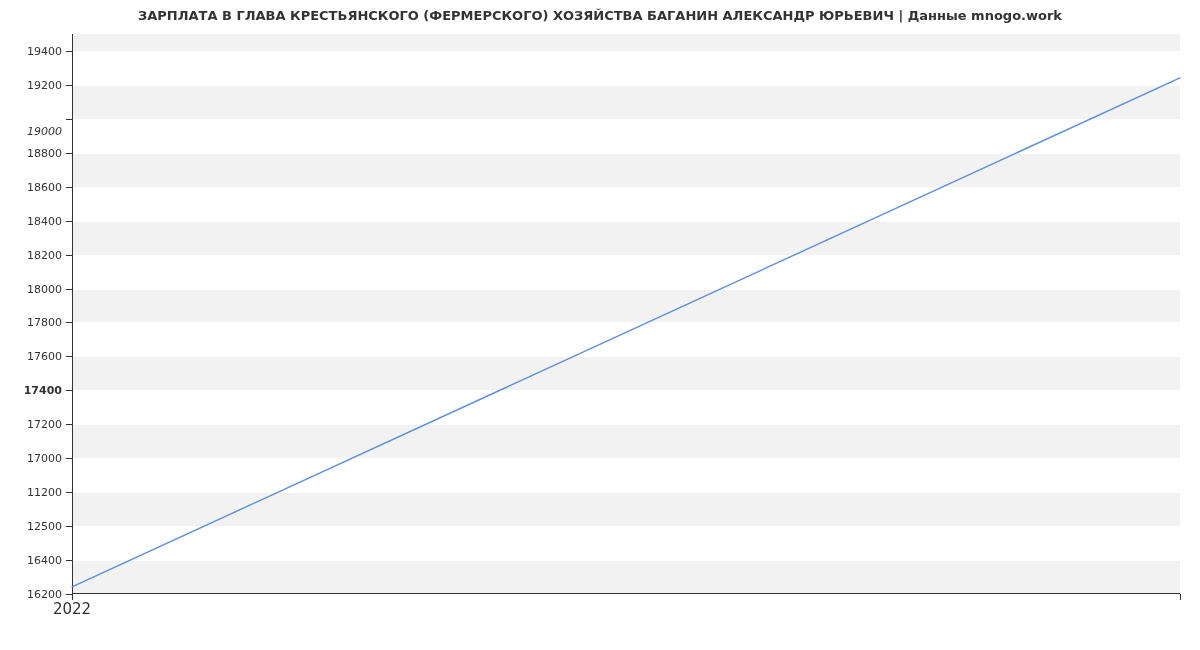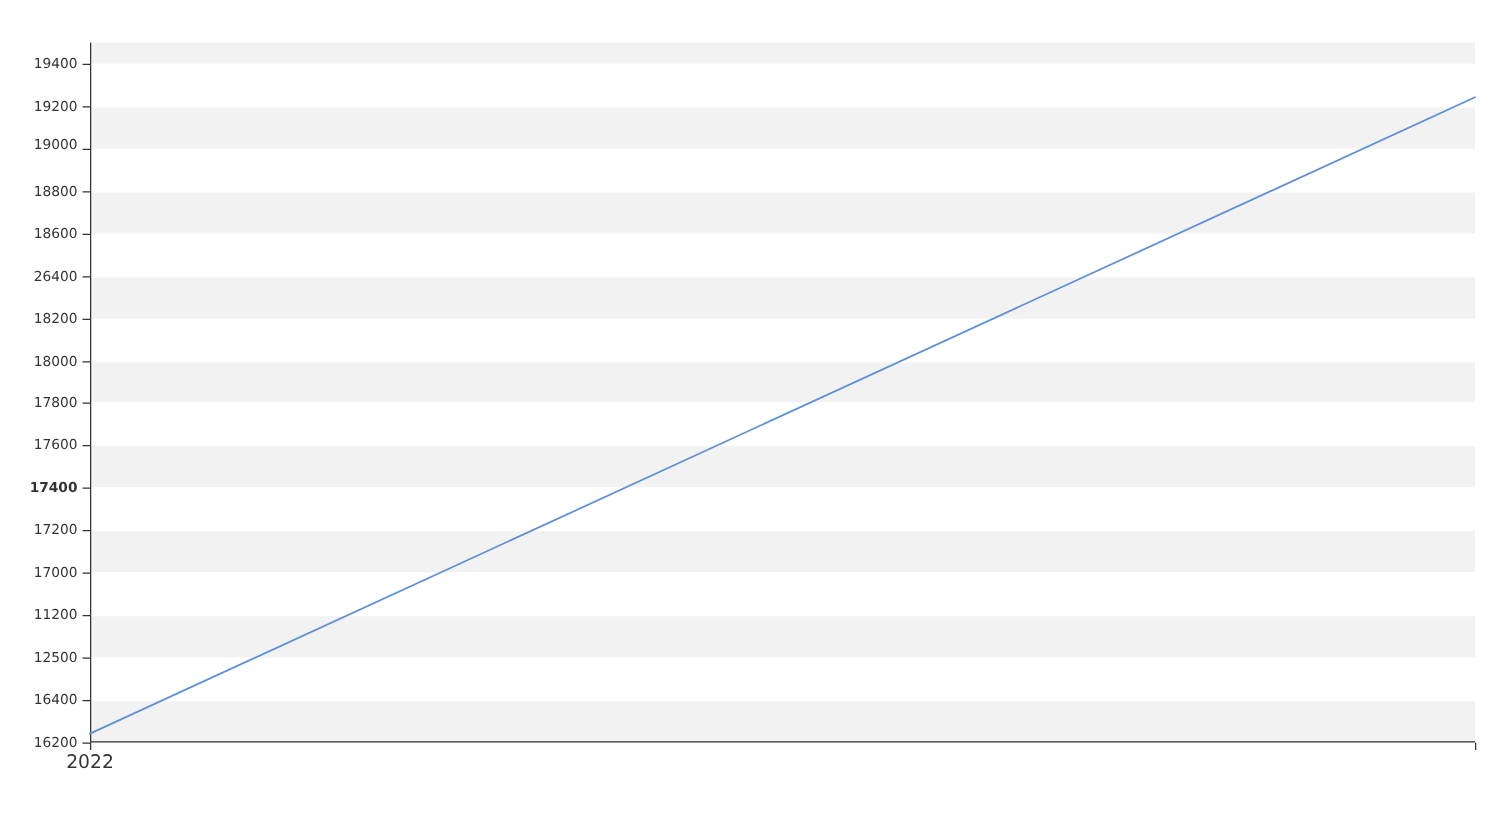--- a/index.html
+++ b/index.html
@@ -107,20 +107,21 @@
     fill: none;
     stroke: #5b8fd6;
     stroke-width: 1.4;
     stroke-linecap: round;
   }
 </style>
 </head>
 <body>
 
 <div class="chart-wrap">
+  <div class="title">ЗАРПЛАТА В ГЛАВА КРЕСТЬЯНСКОГО (ФЕРМЕРСКОГО) ХОЗЯЙСТВА БАГАНИН АЛЕКСАНДР ЮРЬЕВИЧ | Данные mnogo.work</div>
   <div class="plot" id="plot">
       <div class="band" style="top: 0px; height: 16.9697px;"></div>
       <div class="band" style="top: 50.9091px; height: 33.9394px;"></div>
       <div class="grid-line" style="top: 16.9697px;"></div>
       <div class="grid-line" style="top: 50.9091px;"></div>
       <div class="band" style="top: 118.788px; height: 33.9394px;"></div>
       <div class="grid-line" style="top: 84.8485px;"></div>
       <div class="grid-line" style="top: 118.788px;"></div>
       <div class="band" style="top: 186.667px; height: 33.9394px;"></div>
       <div class="grid-line" style="top: 152.727px;"></div>
@@ -161,27 +162,27 @@
       <div class="y-label" style="top: 356.364px; font-weight: bold;">17400</div>
       <div class="y-tick" style="top: 322.424px;"></div>
       <div class="y-label" style="top: 322.424px;">17600</div>
       <div class="y-tick" style="top: 288.485px;"></div>
       <div class="y-label" style="top: 288.485px;">17800</div>
       <div class="y-tick" style="top: 254.545px;"></div>
       <div class="y-label" style="top: 254.545px;">18000</div>
       <div class="y-tick" style="top: 220.606px;"></div>
       <div class="y-label" style="top: 220.606px;">18200</div>
       <div class="y-tick" style="top: 186.667px;"></div>
-      <div class="y-label" style="top: 186.667px;">26400</div>
+      <div class="y-label" style="top: 186.667px;">18400</div>
       <div class="y-tick" style="top: 152.727px;"></div>
       <div class="y-label" style="top: 152.727px;">18600</div>
       <div class="y-tick" style="top: 118.788px;"></div>
       <div class="y-label" style="top: 118.788px;">18800</div>
       <div class="y-tick" style="top: 84.8485px;"></div>
-      <div class="y-label" style="top: 82px;">19000</div>
+      <div class="y-label" style="top: 97px; font-style: italic;">19000</div>
       <div class="y-tick" style="top: 50.9091px;"></div>
       <div class="y-label" style="top: 50.9091px;">19200</div>
       <div class="y-tick" style="top: 16.9697px;"></div>
       <div class="y-label" style="top: 16.9697px;">19400</div>
       <div class="x-tick" style="left: 0px;"></div>
       <div class="x-label" style="left: 0px;">2022</div>
       <div class="x-tick" style="left: 1108px;"></div>
       <div class="x-label" style="left: 1164px;">2023</div>
     </div>
 </div>

